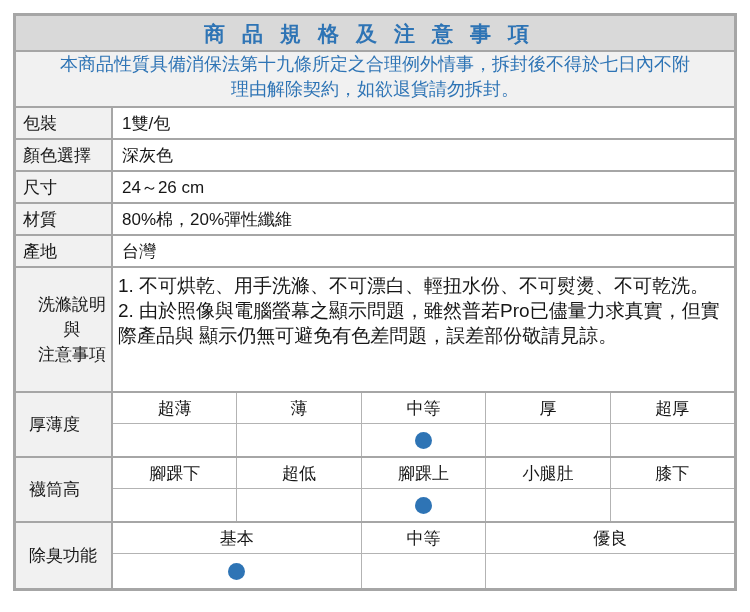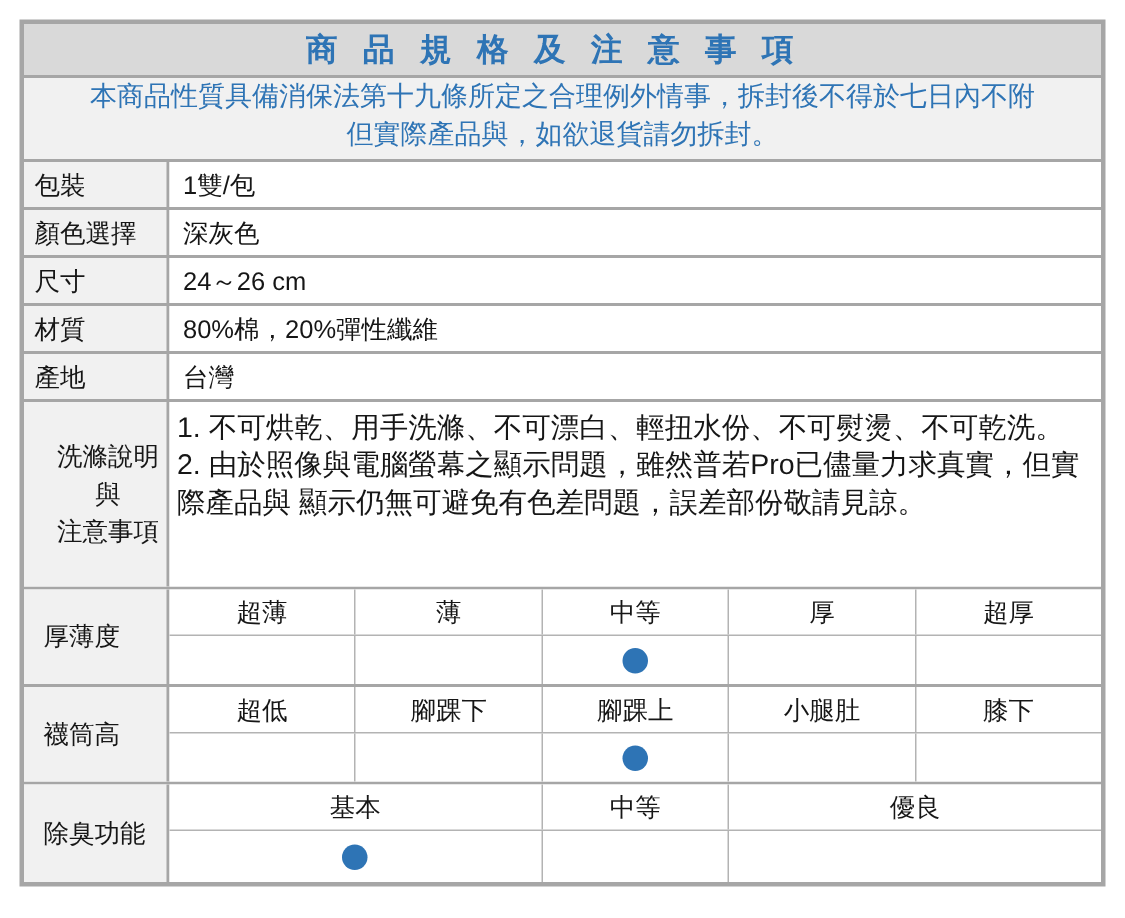--- a/index.html
+++ b/index.html
@@ -83,21 +83,21 @@
 <body>
 
 <div class="spec-table">
 
   <div class="row title-row">
     <span>商品規格及注意事項</span>
   </div>
 
   <div class="row notice-row">
     <div>本商品性質具備消保法第十九條所定之合理例外情事，拆封後不得於七日內不附</div>
-    <div>但實際產品與，如欲退貨請勿拆封。</div>
+    <div>理由解除契約，如欲退貨請勿拆封。</div>
   </div>
 
   <div class="row spec-row">
     <div class="label-cell">包裝</div>
     <div class="value-cell">1雙/包</div>
   </div>
 
   <div class="row spec-row">
     <div class="label-cell">顏色選擇</div>
     <div class="value-cell">深灰色</div>
@@ -149,22 +149,22 @@
         <div class="opt"></div>
         <div class="opt"></div>
       </div>
     </div>
   </div>
 
   <div class="row rating-row">
     <div class="label-cell">襪筒高</div>
     <div class="rating-grid">
       <div class="option-row">
+        <div class="opt">腳踝下</div>
         <div class="opt">超低</div>
-        <div class="opt">腳踝下</div>
         <div class="opt">腳踝上</div>
         <div class="opt">小腿肚</div>
         <div class="opt">膝下</div>
       </div>
       <div class="dot-row">
         <div class="opt"></div>
         <div class="opt"></div>
         <div class="opt">
             <span class="dot"></span>
           </div>

